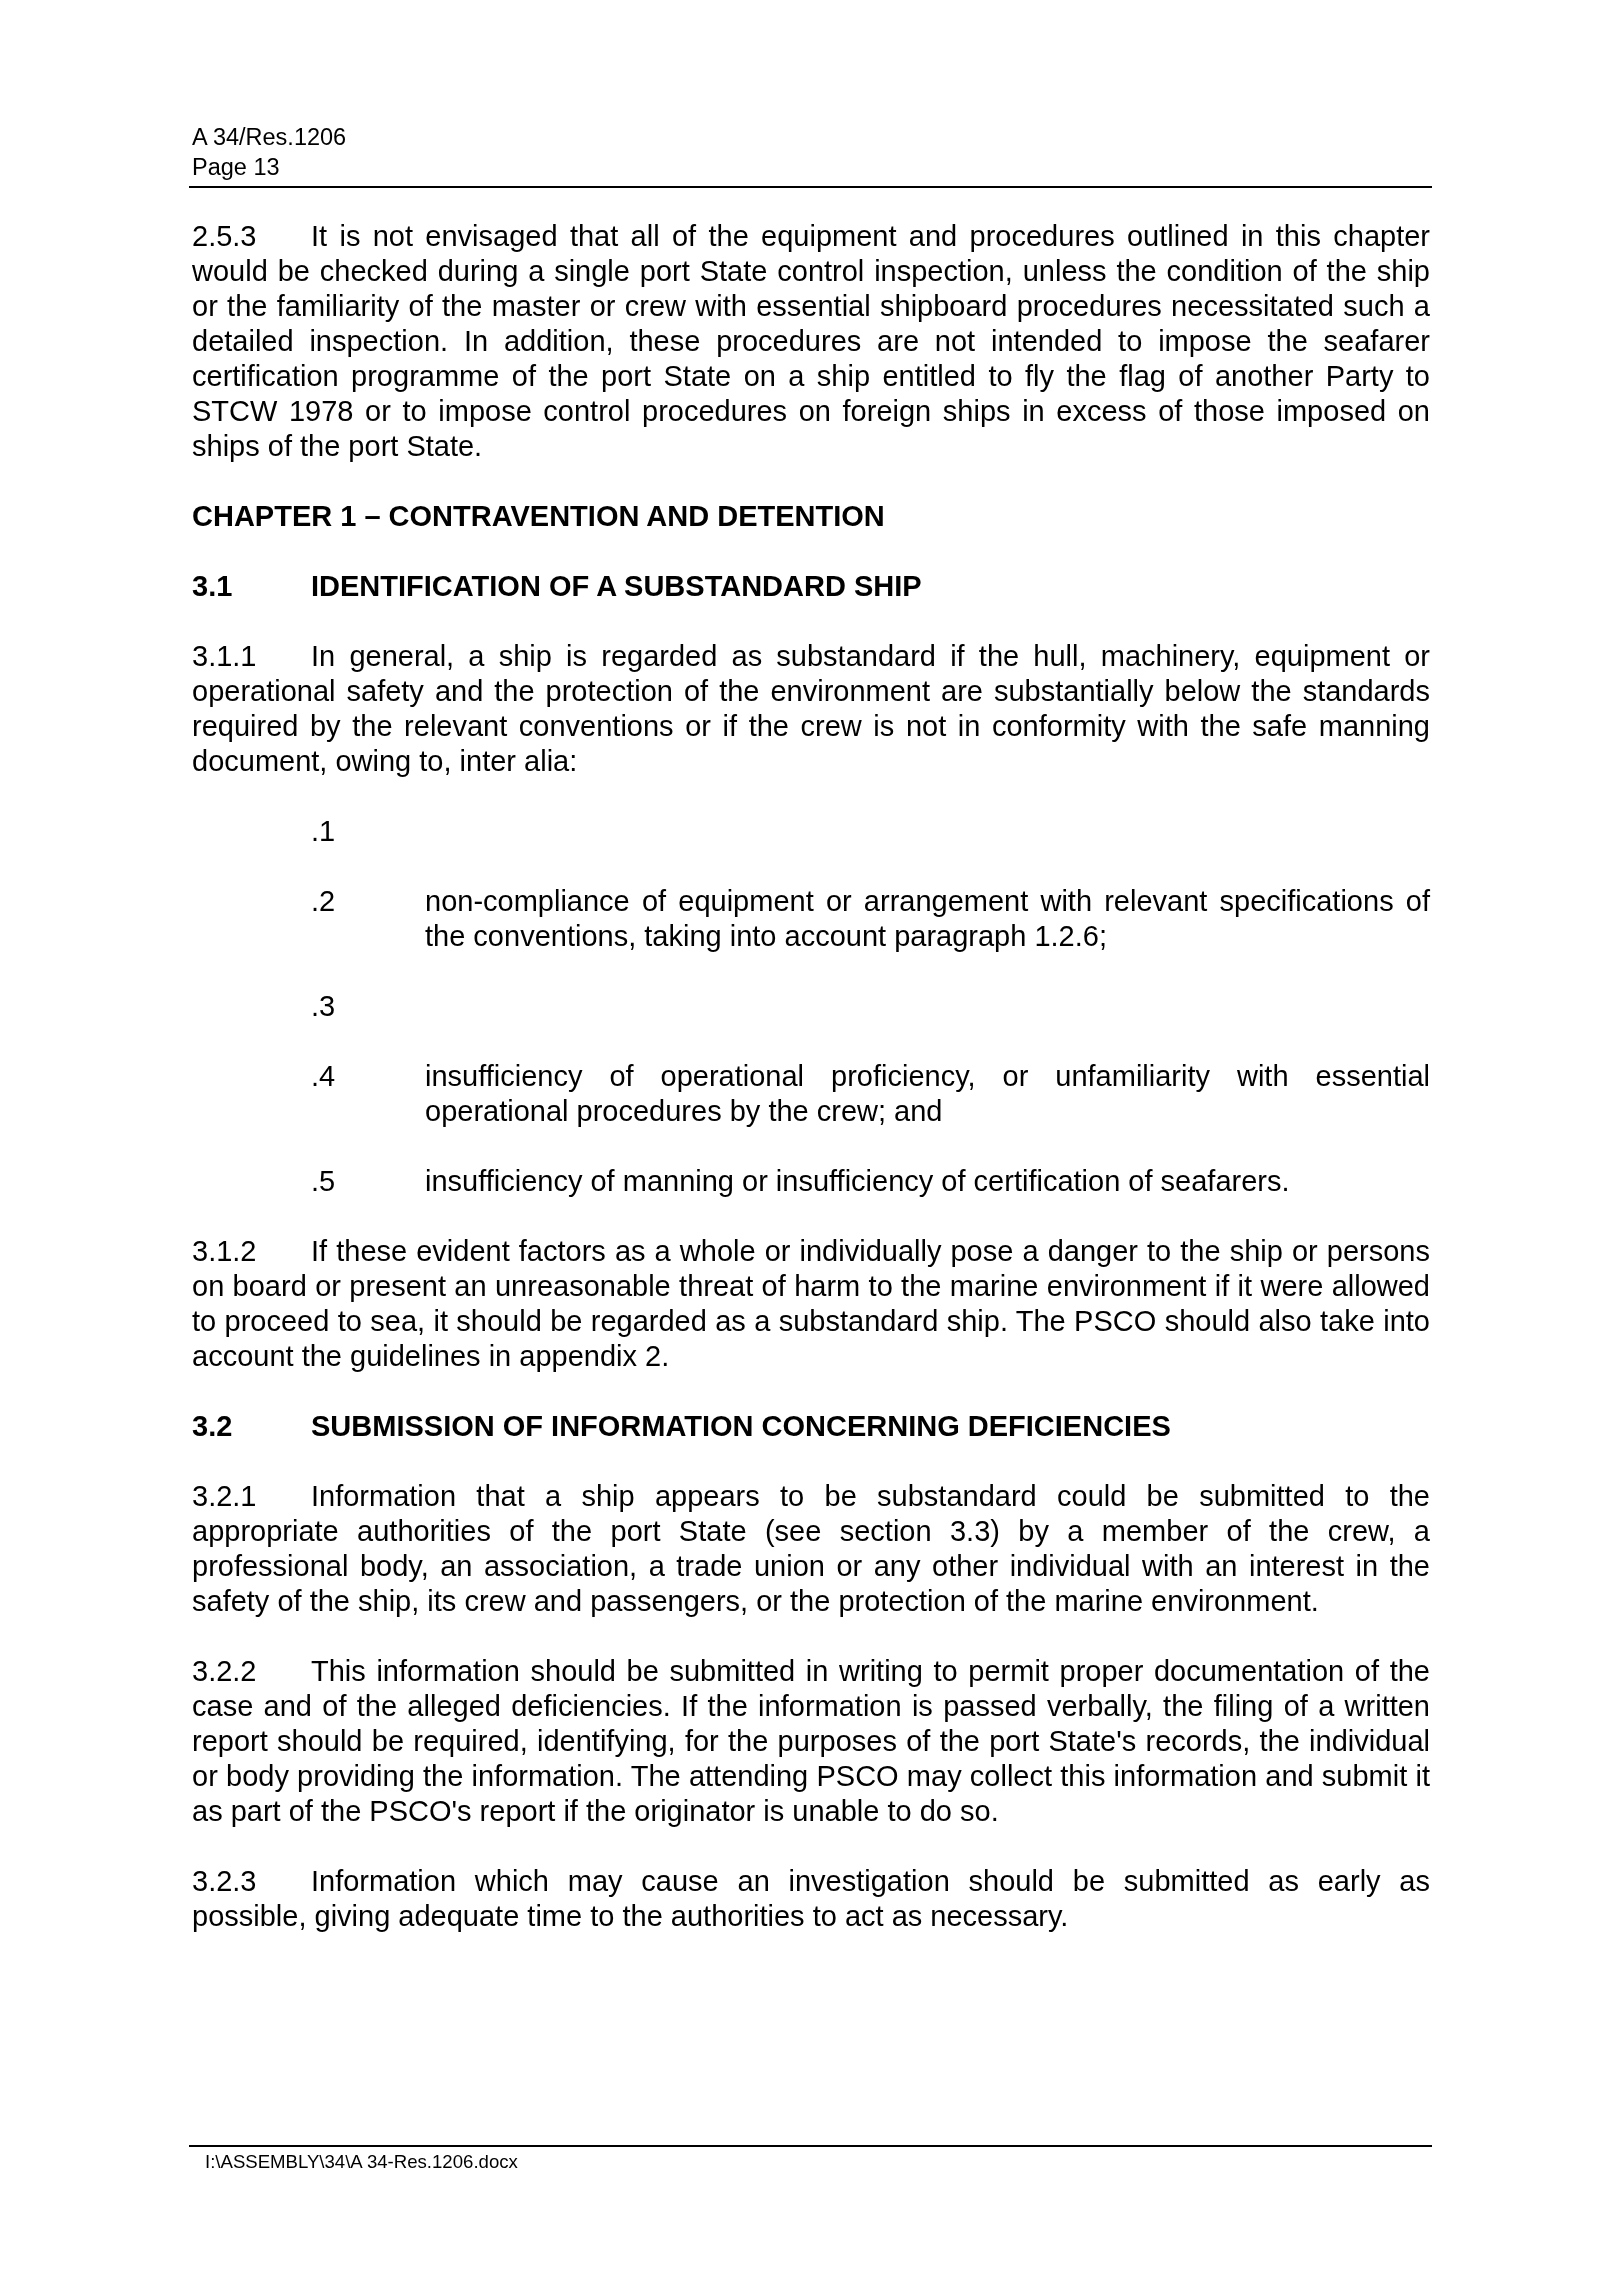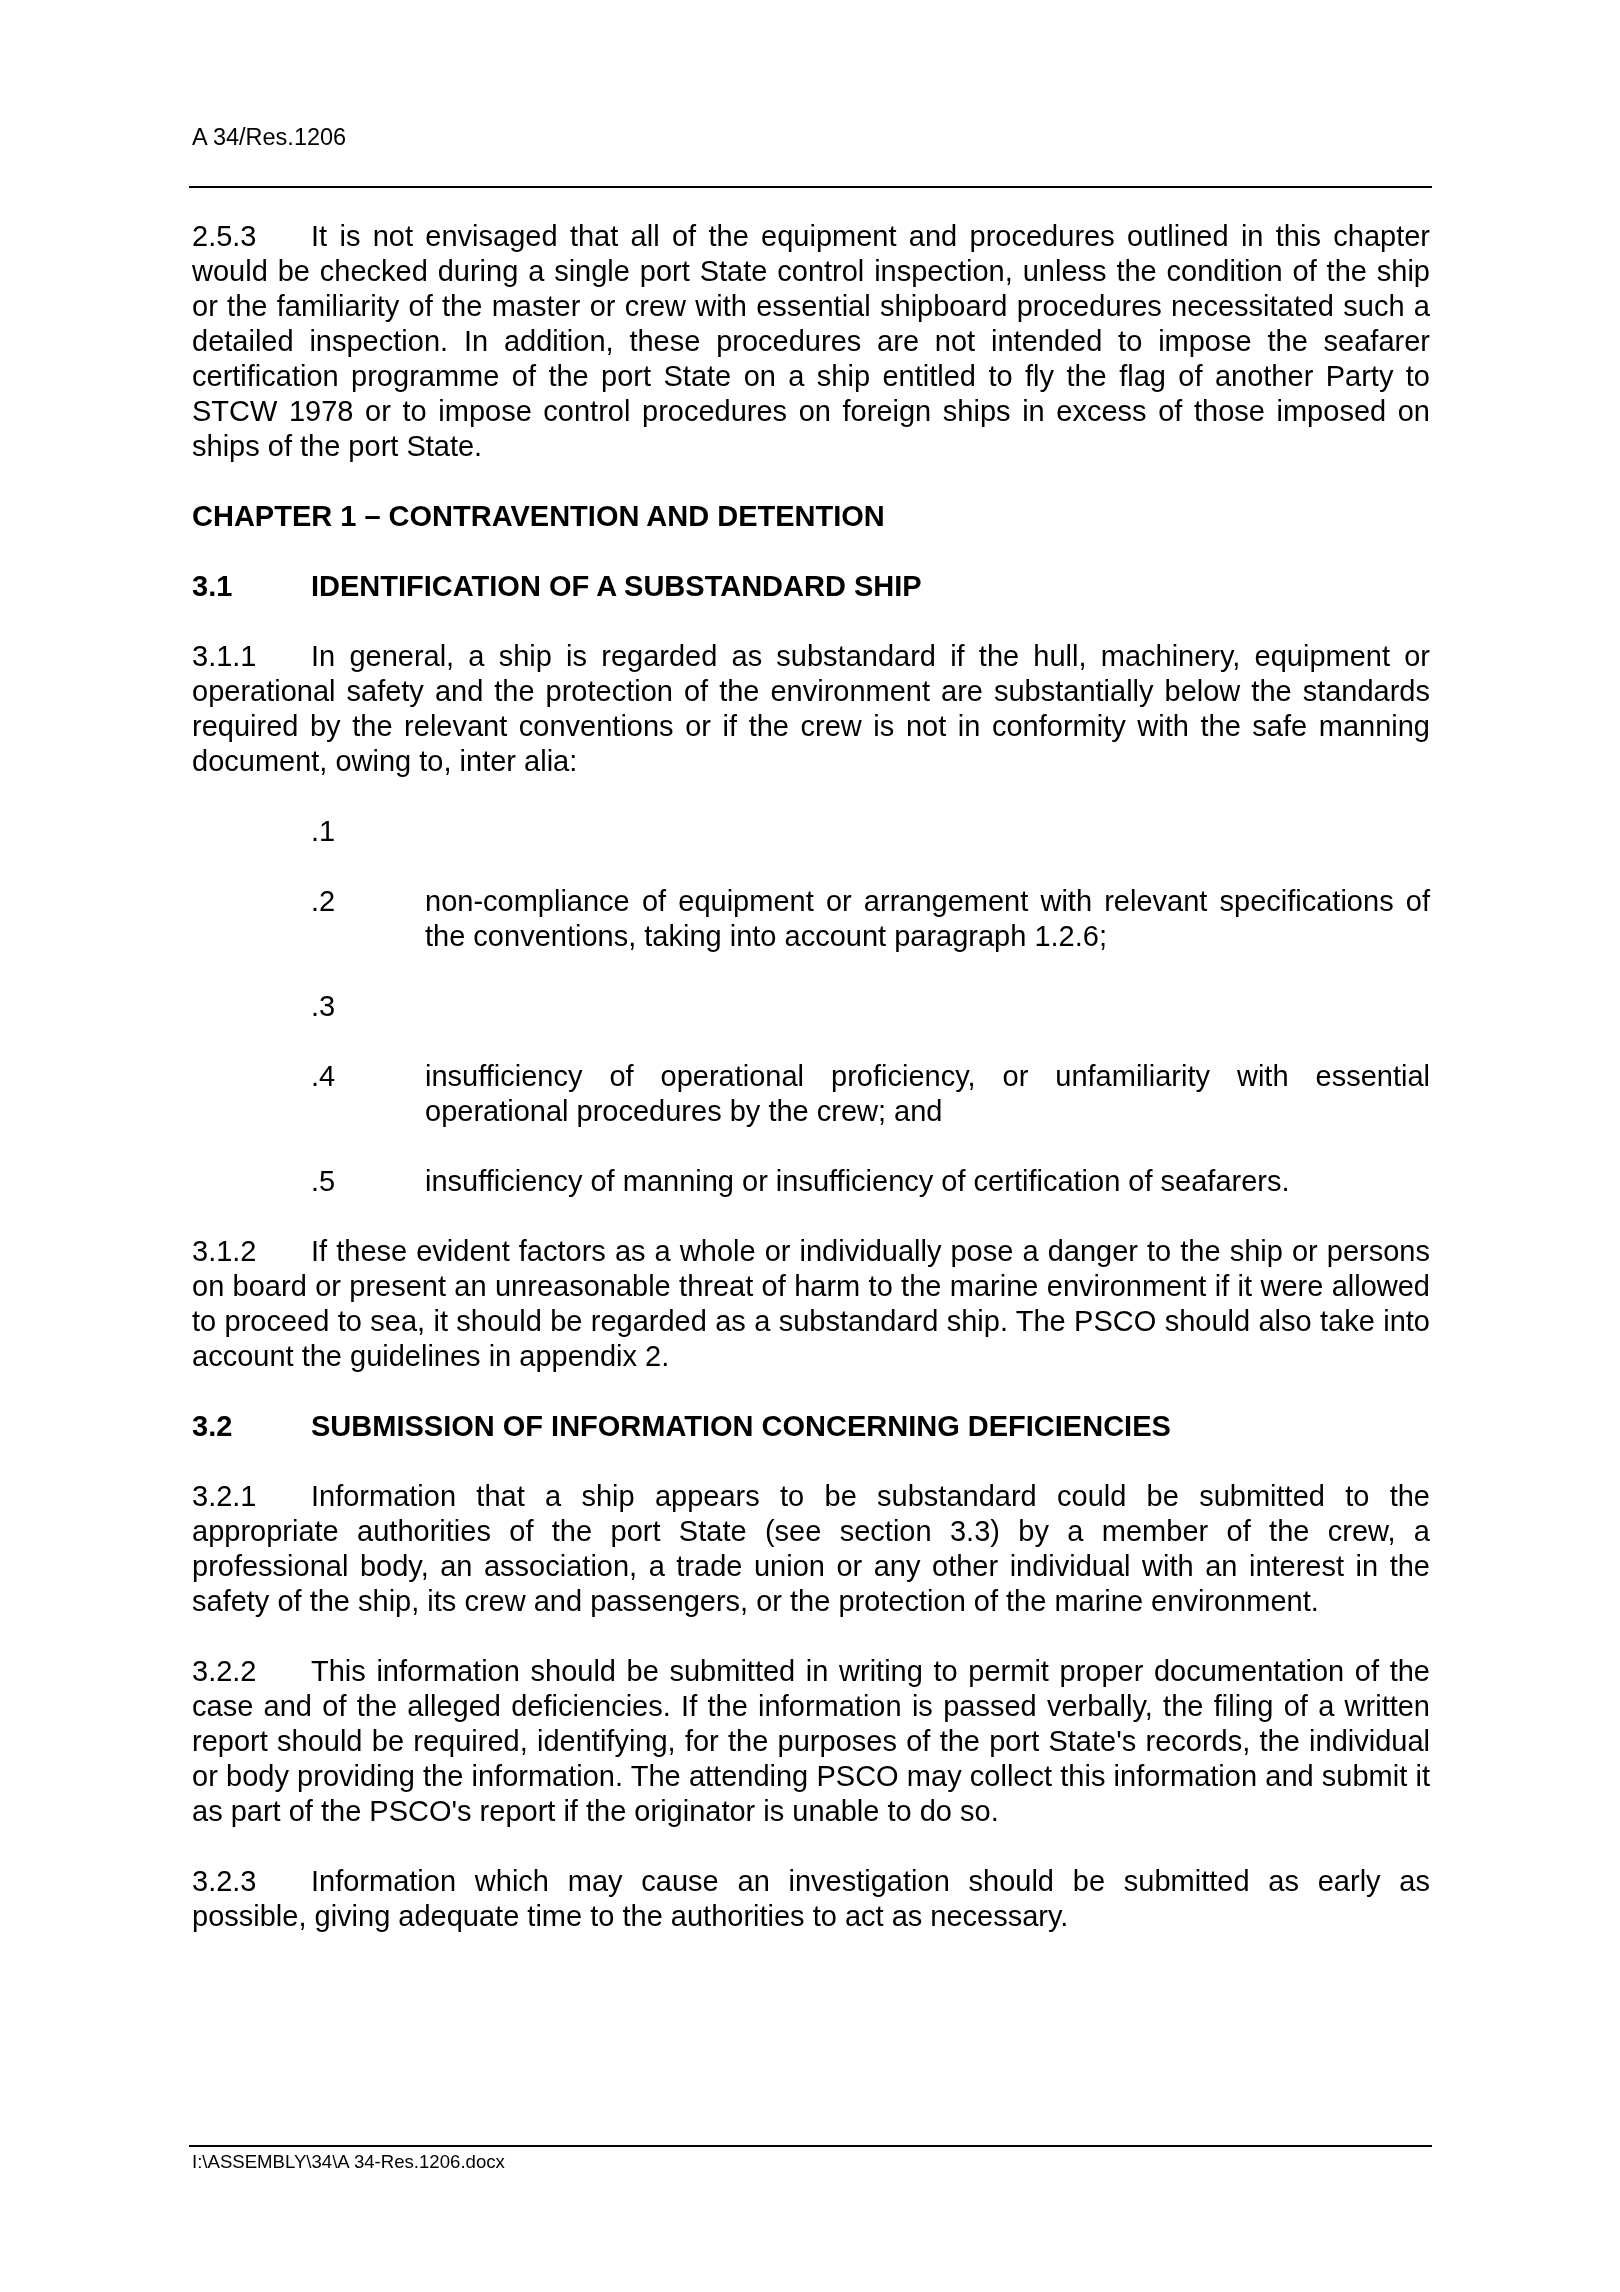--- a/index.html
+++ b/index.html
@@ -17,27 +17,28 @@
   .heading { font-weight: bold; margin-bottom: 35px; }
   .heading .hnum { display: inline-block; width: 119px; }
 
   .sub-list { margin: 0 0 35px 0; padding: 0; list-style: none; }
   .sub-item { display: flex; margin-bottom: 35px; }
   .sub-item:last-child { margin-bottom: 0; }
   .sub-num { width: 114px; margin-left: 119px; flex: none; }
   .sub-text { flex: 1; text-align: justify; }
 
   .footer-rule { position: absolute; left: 189px; top: 2145px; width: 1243px; height: 2px; background: #000; }
-  .footer { position: absolute; left: 192px; top: 2151px; font-size: 18.6px; line-height: 21.6px; }
+  .footer { position: absolute; left: 205px; top: 2151px; font-size: 18.6px; line-height: 21.6px; }
 </style>
 </head>
 <body>
 
 <div class="header">
   <div>A 34/Res.1206</div>
+  <div>Page 13</div>
 </div>
 <div class="header-rule"></div>
 
 <div class="body">
 
   <p class="para"><span class="pnum">2.5.3</span><span>It is not envisaged that all of the equipment and procedures outlined in this chapter would be checked during a single port State control inspection, unless the condition of the ship or the familiarity of the master or crew with essential shipboard procedures necessitated such a detailed inspection. In addition, these procedures are not intended to impose the seafarer certification programme of the port State on a ship entitled to fly the flag of another Party to STCW 1978 or to impose control procedures on foreign ships in excess of those imposed on ships of the port State.</span></p>
 
   <div class="heading">CHAPTER 1 – CONTRAVENTION AND DETENTION</div>
 
   <div class="heading"><span class="hnum">3.1</span><span>IDENTIFICATION OF A SUBSTANDARD SHIP</span></div>

